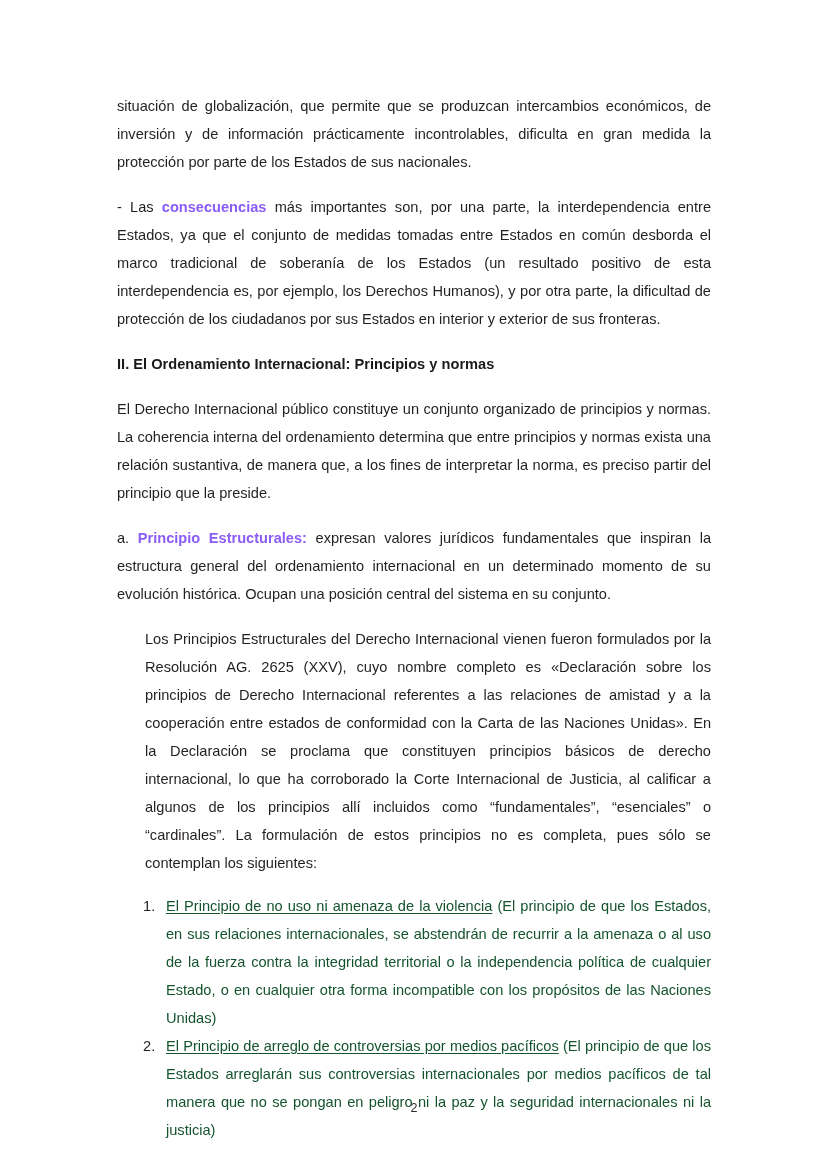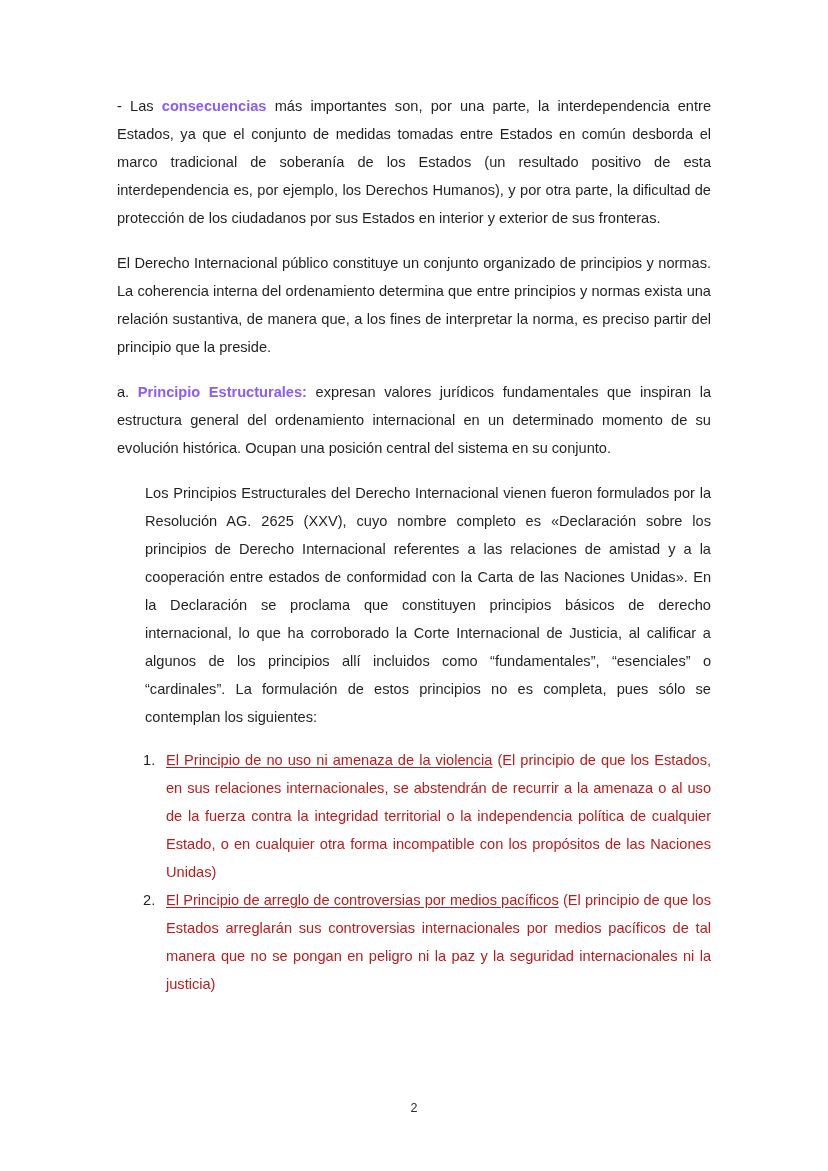--- a/index.html
+++ b/index.html
@@ -53,21 +53,21 @@
     list-style: none;
     counter-reset: principle;
   }
   ol.principles > li {
     position: relative;
     counter-increment: principle;
     font-size: 14.6px;
     line-height: 28px;
     text-align: justify;
     text-justify: inter-word;
-    color: #b91c1c;
+    color: #14532d;
     margin-bottom: 0;
   }
   ol.principles > li::before {
     content: counter(principle) ".";
     position: absolute;
     left: -23px;
     top: 0;
     width: 18px;
     text-align: left;
     font-size: 14.6px;
@@ -85,23 +85,25 @@
     color: #2b2b2b;
   }
 </style>
 </head>
 <body>
 
 <div class="page">
 
   <div class="content">
 
+    <p class="body">situación de globalización, que permite que se produzcan intercambios económicos, de inversión y de información prácticamente incontrolables, dificulta en gran medida la protección por parte de los Estados de sus nacionales.</p>
 
     <p class="body"><span>- Las </span><b>consecuencias</b><span> más importantes son, por una parte, la interdependencia entre Estados, ya que el conjunto de medidas tomadas entre Estados en común desborda el marco tradicional de soberanía de los Estados (un resultado positivo de esta interdependencia es, por ejemplo, los Derechos Humanos), y por otra parte, la dificultad de protección de los ciudadanos por sus Estados en interior y exterior de sus fronteras.</span></p>
 
+    <h2 class="heading">II. El Ordenamiento Internacional: Principios y normas</h2>
 
     <p class="body">El Derecho Internacional público constituye un conjunto organizado de principios y normas. La coherencia interna del ordenamiento determina que entre principios y normas exista una relación sustantiva, de manera que, a los fines de interpretar la norma, es preciso partir del principio que la preside.</p>
 
 
     <p class="body"><span>a. </span><b>Principio Estructurales:</b><span> expresan valores jurídicos fundamentales que inspiran la estructura general del ordenamiento internacional en un determinado momento de su evolución histórica. Ocupan una posición central del sistema en su conjunto.</span></p>
 
     <p class="body last-tight">Los Principios Estructurales del Derecho Internacional vienen fueron formulados por la Resolución AG. 2625 (XXV), cuyo nombre completo es «Declaración sobre los principios de Derecho Internacional referentes a las relaciones de amistad y a la cooperación entre estados de conformidad con la Carta de las Naciones Unidas». En la Declaración se proclama que constituyen principios básicos de derecho internacional, lo que ha corroborado la Corte Internacional de Justicia, al calificar a algunos de los principios allí incluidos como “fundamentales”, “esenciales” o “cardinales”. La formulación de estos principios no es completa, pues sólo se contemplan los siguientes:</p>
 
     <ol class="principles">
       <li><u class="u">El Principio de no uso ni amenaza de la violencia</u><span> (El principio de que los Estados, en sus relaciones internacionales, se abstendrán de recurrir a la amenaza o al uso de la fuerza contra la integridad territorial o la independencia política de cualquier Estado, o en cualquier otra forma incompatible con los propósitos de las Naciones Unidas)</span></li>

